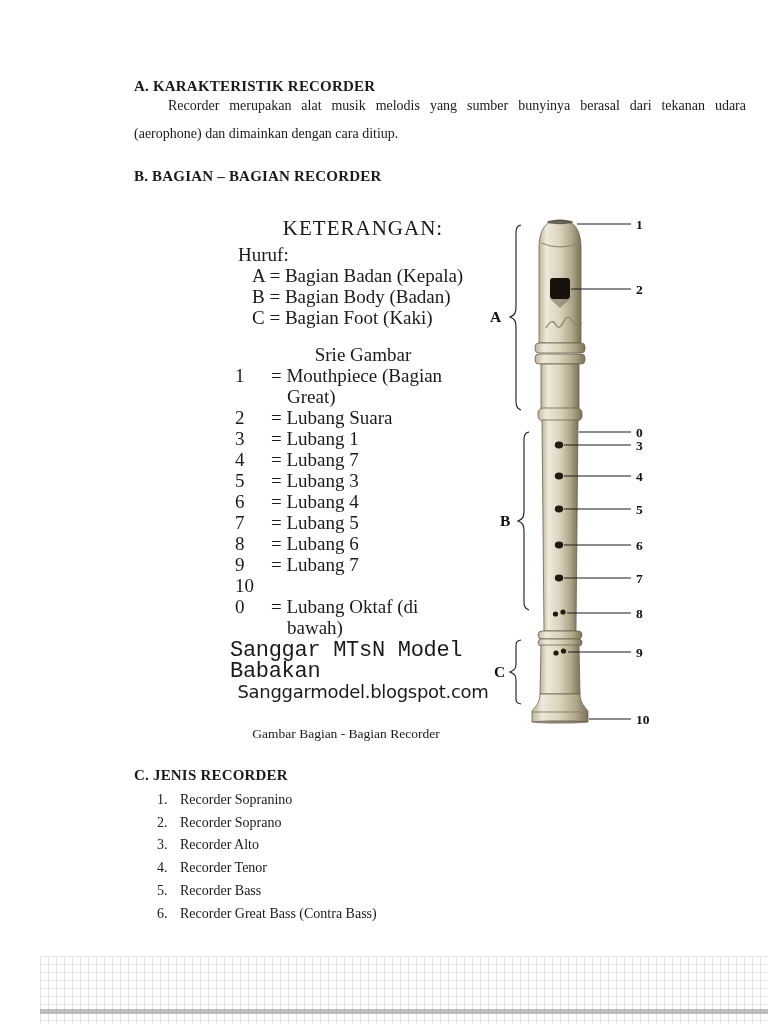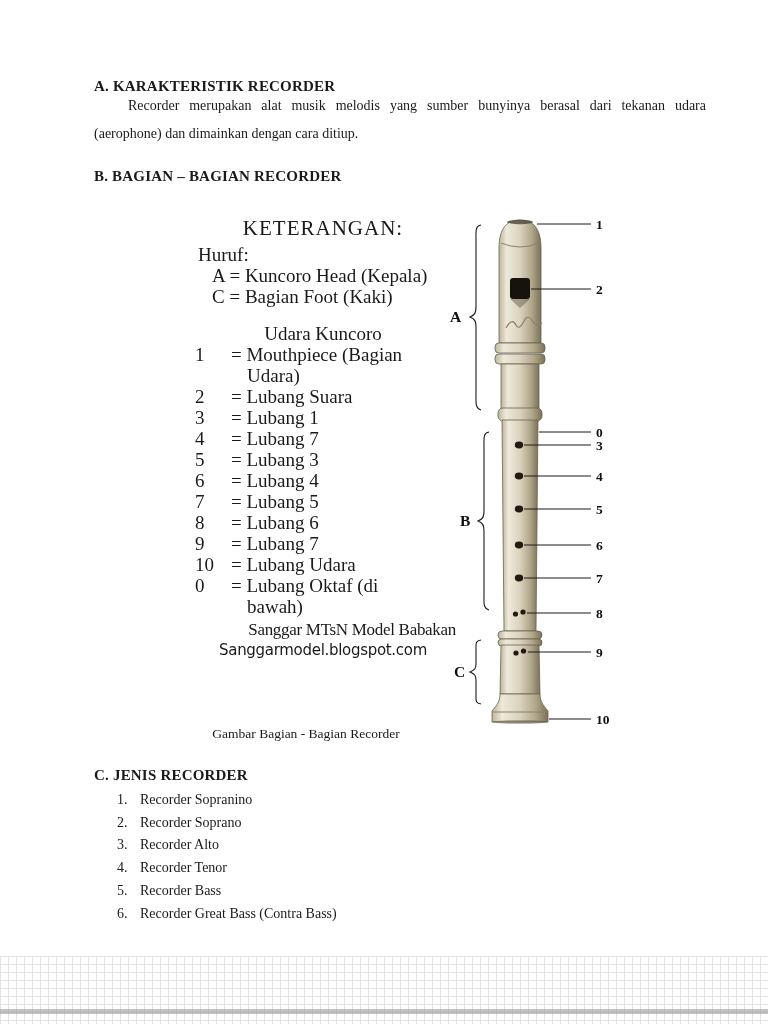--- a/index.html
+++ b/index.html
@@ -4,21 +4,21 @@
 <style>
   * { margin:0; padding:0; box-sizing:border-box; }
   html,body { width:768px; height:1024px; }
   body {
     background:#ffffff;
     font-family:"Liberation Serif", serif;
     color:#1a1a1a;
     position:relative;
     overflow:hidden;
   }
-  .page { position:absolute; inset:0; background:#fff; }
+  .page { position:absolute; inset:0; background:#fff;margin-left:40px; }
 
   .heading { position:absolute; left:94px; font-weight:bold; font-size:15px; letter-spacing:.2px; }
   #heading-a { top:78px; }
   #heading-b { top:168px; }
   #heading-c { top:767px; }
 
   .para {
     position:absolute; left:94px; top:92px; width:612px;
     font-size:14px; line-height:28px; text-align:justify; text-indent:34px;
   }
@@ -29,25 +29,25 @@
   .legend { position:absolute; left:190px; top:6px; width:266px; font-size:19px; line-height:21px; }
   .ket-title { font-size:21px; letter-spacing:1px; text-align:center; margin-bottom:5px; }
   .huruf-label { padding-left:8px; }
   .huruf-item { padding-left:22px; white-space:nowrap; }
   .credit { text-align:center; margin-top:16px; }
   .angka-label { padding-left:5px; }
   .angka-row { display:grid; grid-template-columns:36px 195px; padding-left:5px; }
   .angka-num { }
   .angka-text { padding-left:16px; text-indent:-16px; }
   .fig-footer1 {
-    font-family:Liberation Serif, serif; font-size:17px; line-height:21px;
-    text-align:right; margin-top:2px; letter-spacing:-0.3px;
+    font-family:Liberation Mono, monospace; font-size:22px; line-height:21px;
+    text-align:left; margin-top:2px; letter-spacing:-0.3px;
   }
   .fig-footer2 {
-    font-family:"DejaVu Sans", sans-serif; font-size:15px; line-height:20px;
+    font-family:"DejaVu Sans", sans-serif; font-size:18px; line-height:20px;
     text-align:center; letter-spacing:-0.3px;
   }
 
   .recorder-svg { position:absolute; left:440px; top:0; }
   .brace { stroke:#1a1a1a; stroke-width:1.1; fill:none; }
   .callout { stroke:#1a1a1a; stroke-width:1; }
   .marker-num { font-family:"Liberation Serif", serif; font-size:13.5px; font-weight:bold; fill:#111; }
   .marker-letter { font-family:"Liberation Serif", serif; font-size:15.5px; font-weight:bold; fill:#111; }
   .tube-part { stroke:#6a6250; stroke-width:.8; }
   .hole { fill:#211a10; }
@@ -80,27 +80,28 @@
   <div class="heading" id="heading-a">A. KARAKTERISTIK RECORDER</div>
   <p class="para">Recorder merupakan alat musik melodis yang sumber bunyinya berasal dari tekanan udara (aerophone) dan dimainkan dengan cara ditiup.</p>
 
   <div class="heading" id="heading-b">B. BAGIAN – BAGIAN RECORDER</div>
 
   <div class="figure">
 
     <div class="legend">
       <div class="ket-title">KETERANGAN:</div>
       <div class="huruf-label">Huruf:</div>
-      <div class="huruf-item">A = Kuncoro Head (Kepala)</div>
+      <div class="huruf-item">A = Bagian Badan (Kepala)</div>
+      <div class="huruf-item">B = Bagian Body (Badan)</div>
       <div class="huruf-item">C = Bagian Foot (Kaki)</div>
-      <div class="credit">Udara Kuncoro</div>
+      <div class="credit">Srie Gambar</div>
 
       <div class="angka-row">
         <span class="angka-num">1</span>
-        <span class="angka-text">= Mouthpiece (Bagian Udara)</span>
+        <span class="angka-text">= Mouthpiece (Bagian Great)</span>
       </div>
       <div class="angka-row">
         <span class="angka-num">2</span>
         <span class="angka-text">= Lubang Suara</span>
       </div>
       <div class="angka-row">
         <span class="angka-num">3</span>
         <span class="angka-text">= Lubang 1</span>
       </div>
       <div class="angka-row">
@@ -122,21 +123,20 @@
       <div class="angka-row">
         <span class="angka-num">8</span>
         <span class="angka-text">= Lubang 6</span>
       </div>
       <div class="angka-row">
         <span class="angka-num">9</span>
         <span class="angka-text">= Lubang 7</span>
       </div>
       <div class="angka-row">
         <span class="angka-num">10</span>
-        <span class="angka-text">= Lubang Udara</span>
       </div>
       <div class="angka-row">
         <span class="angka-num">0</span>
         <span class="angka-text">= Lubang Oktaf (di bawah)</span>
       </div>
 
       <div class="fig-footer1">Sanggar MTsN Model Babakan</div>
       <div class="fig-footer2">Sanggarmodel.blogspot.com</div>
     </div>
 

